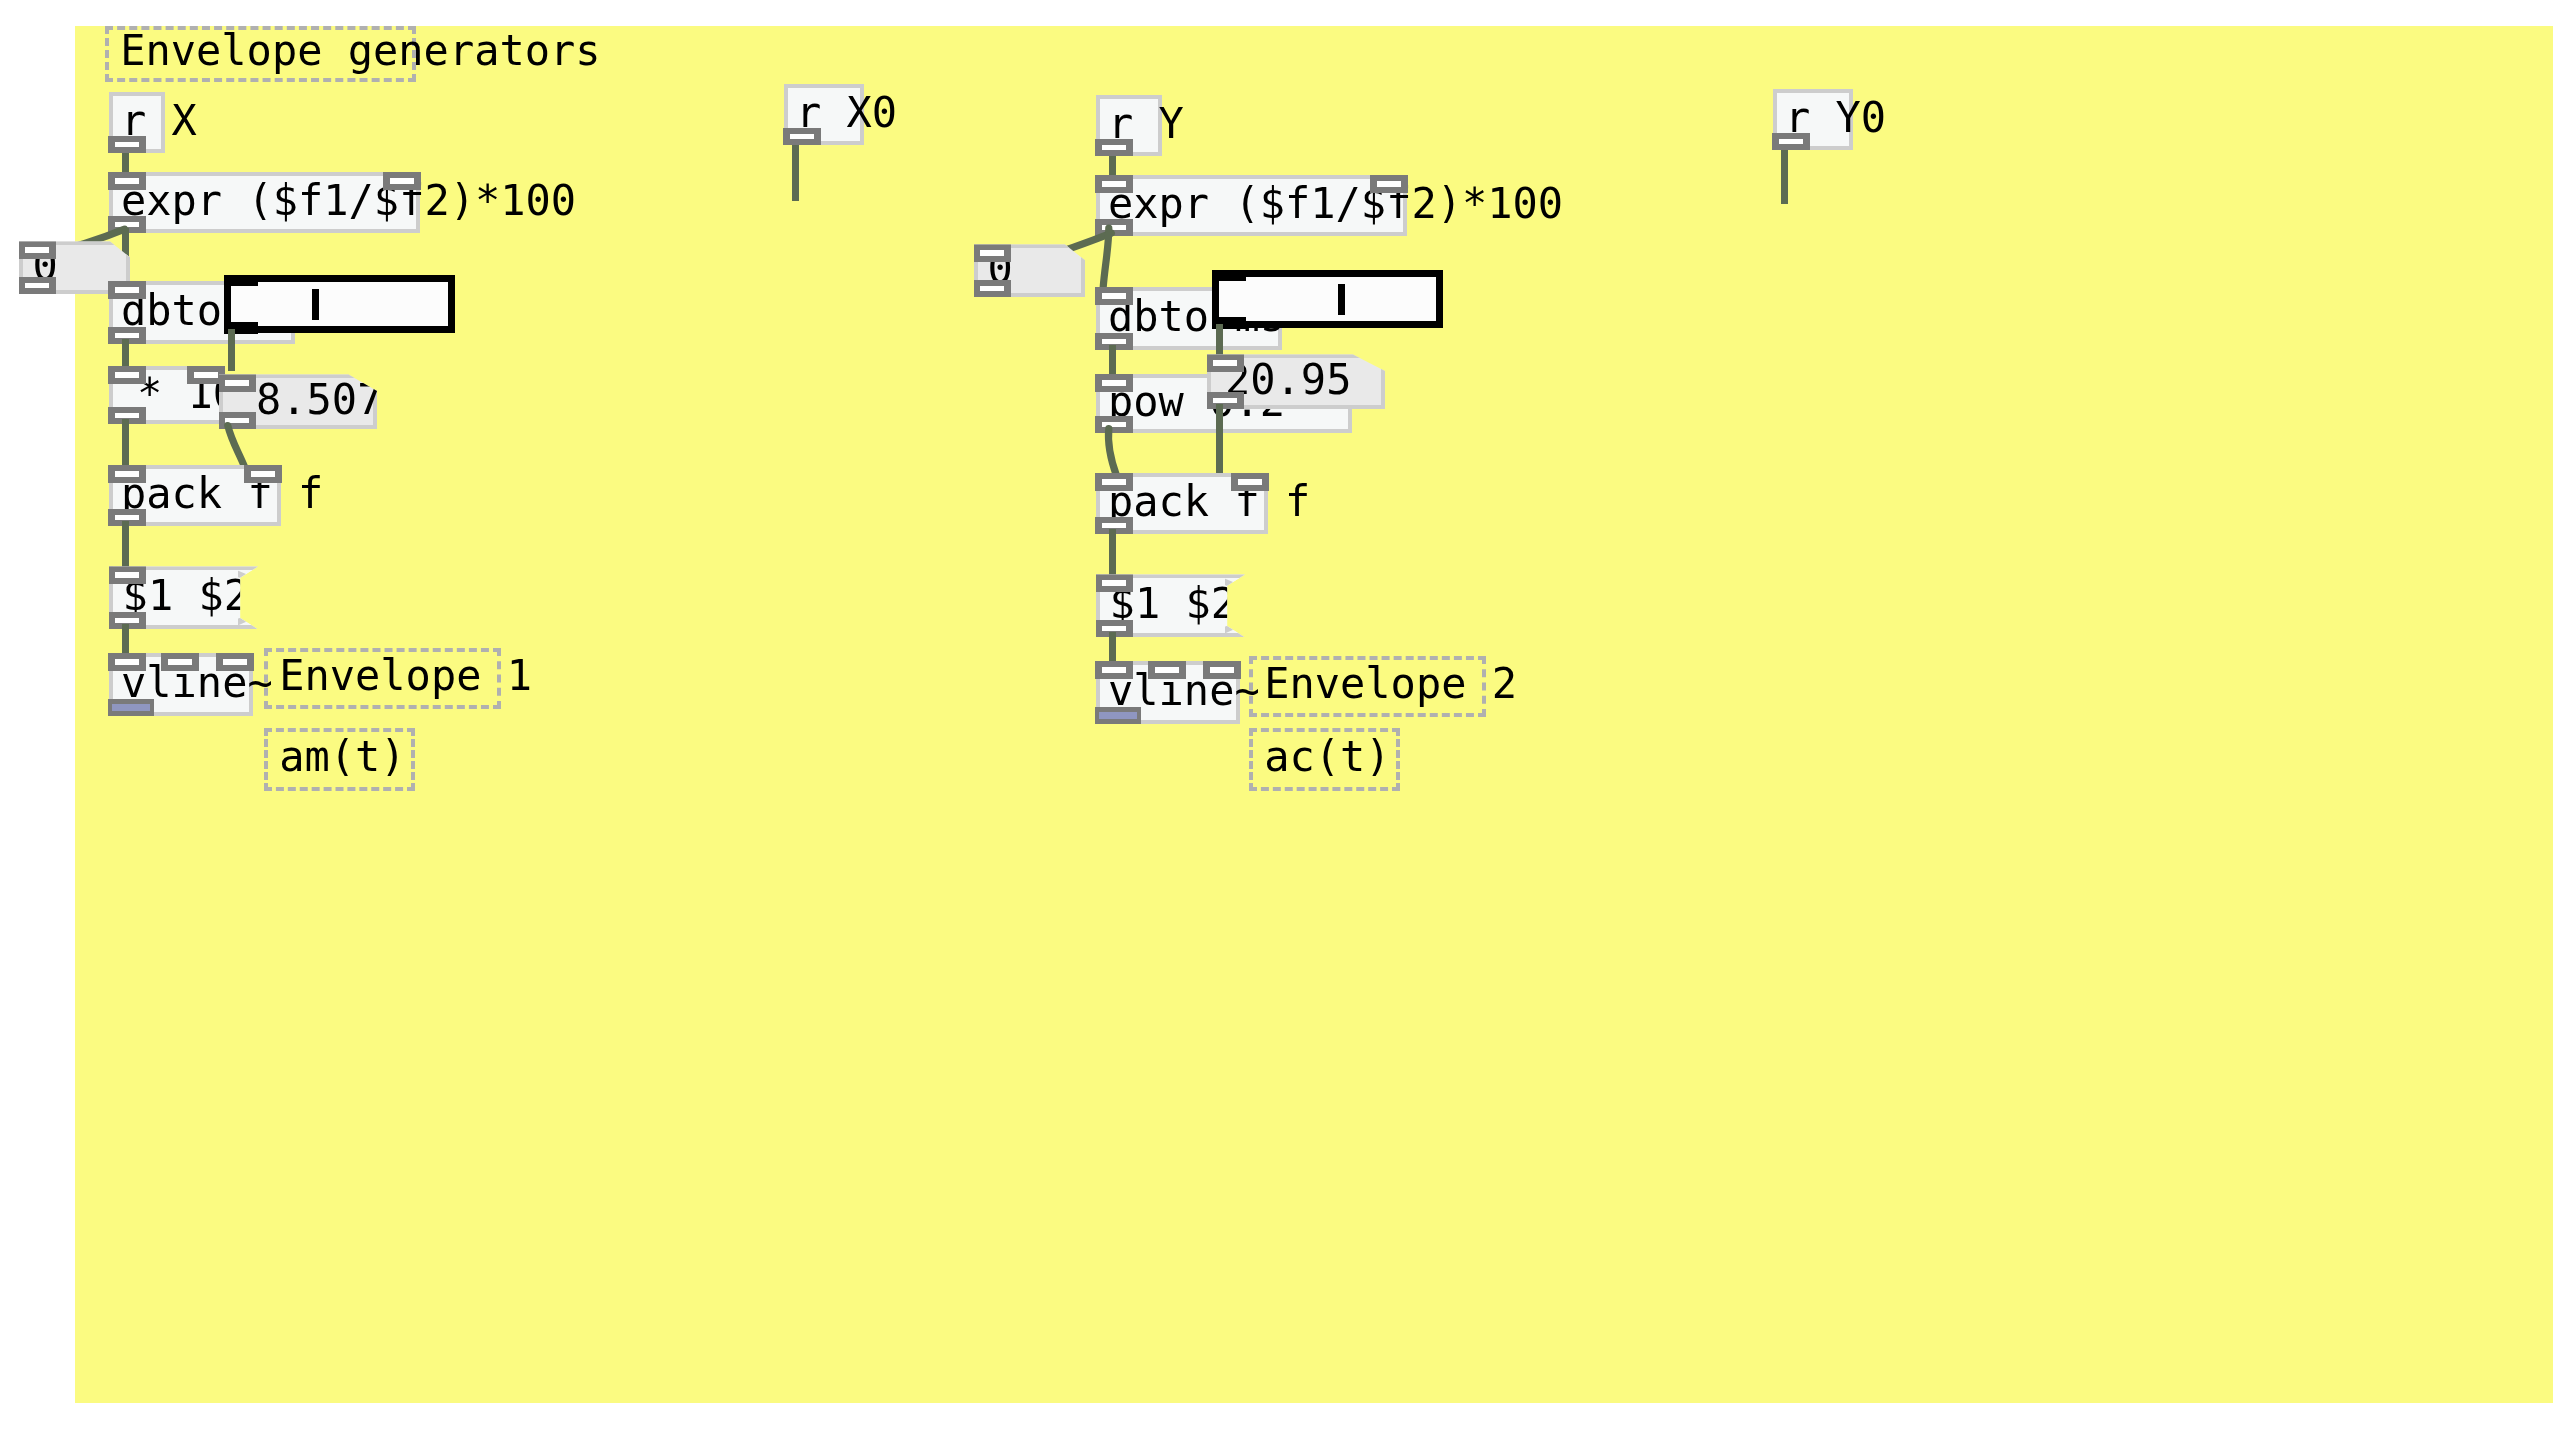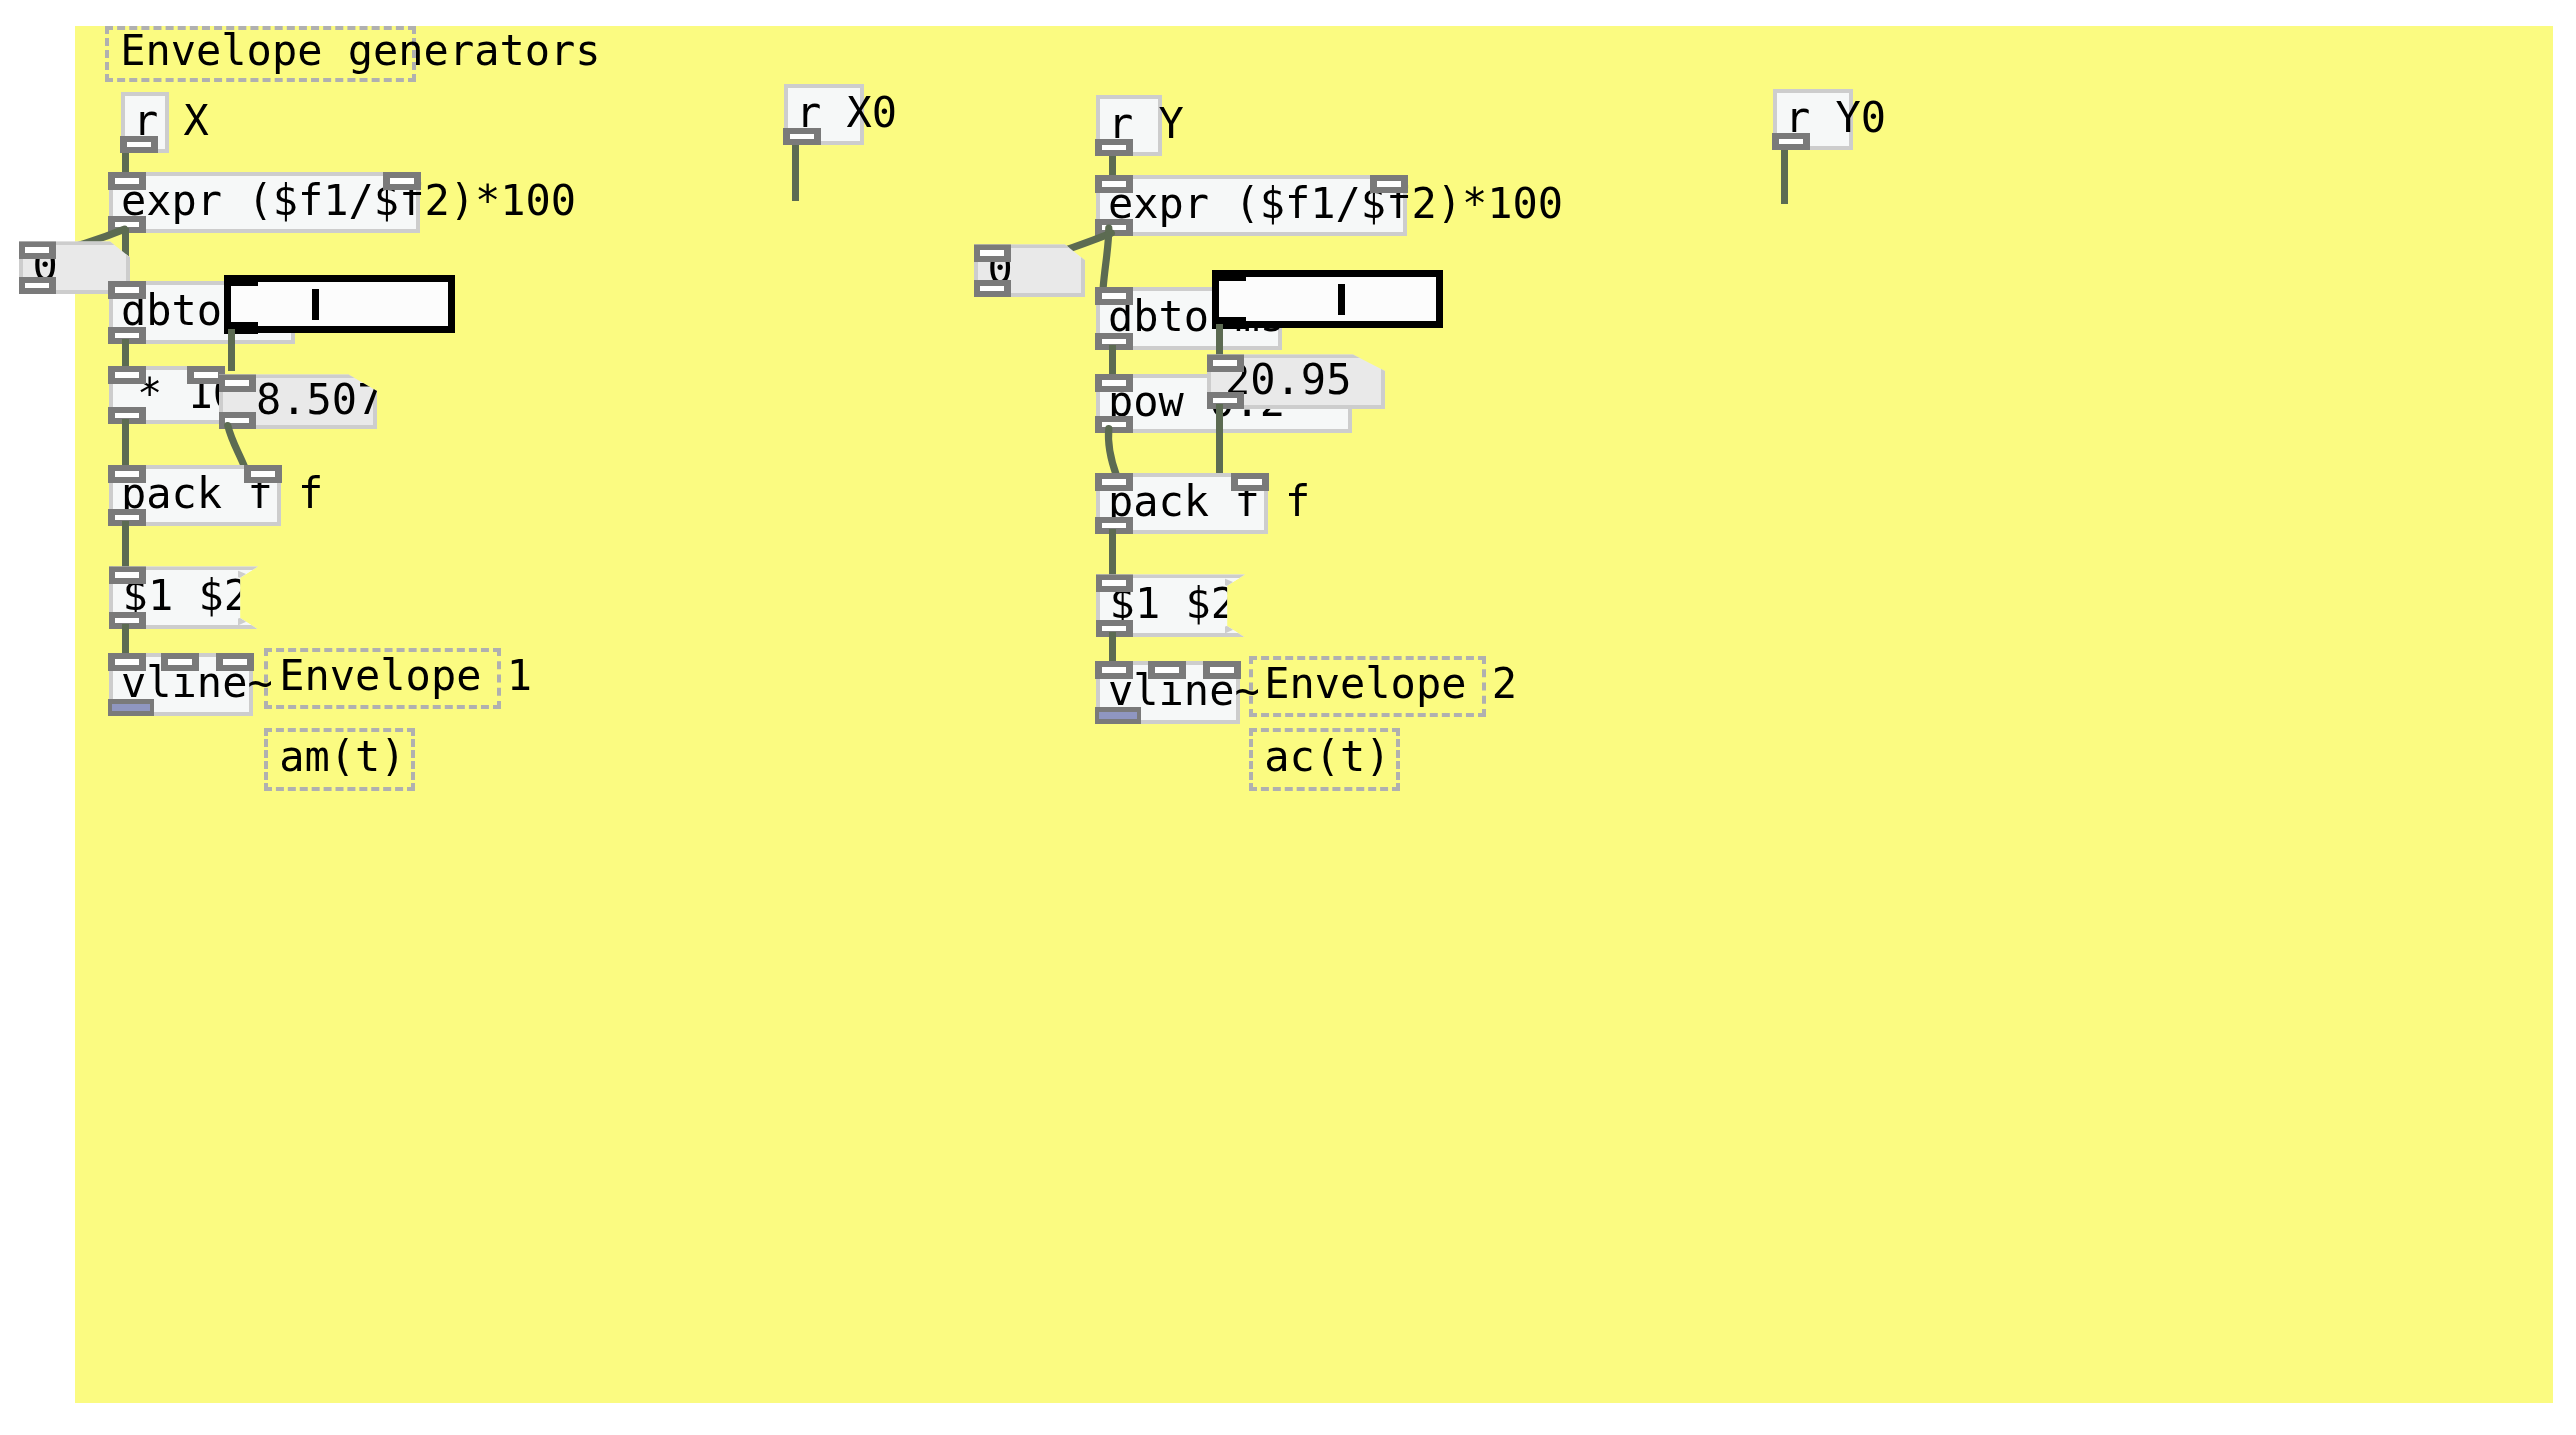--- a/index.html
+++ b/index.html
@@ -177,21 +177,21 @@
 <body>
 
 <div id="pd-canvas">
 
   <div class="node comment" style="left:30px; top:-0.8px; width:311px; height:56px;">Envelope generators</div>
 
   <div class="cord v" style="left:47px; top:120px; height:55px;"></div>
 
   <div class="cord v" style="left:717px; top:112px; height:63px;"></div>
 
-  <div class="node objbox" style="left:34px; top:66px; width:48px; height:61px;margin-left:12px;">
+  <div class="node objbox" style="left:34px; top:66px; width:56px; height:61px;">
     <span>r X</span>
     <span class="xlet out" style="left:-4.8px;"></span>
   </div>
 
   <div class="node objbox" style="left:709px; top:58px; width:80px; height:61px;">
     <span>r X0</span>
     <span class="xlet out" style="left:-4.8px;"></span>
   </div>
 
   <div class="node objbox" style="left:34px; top:146px; width:311px; height:61px;">

